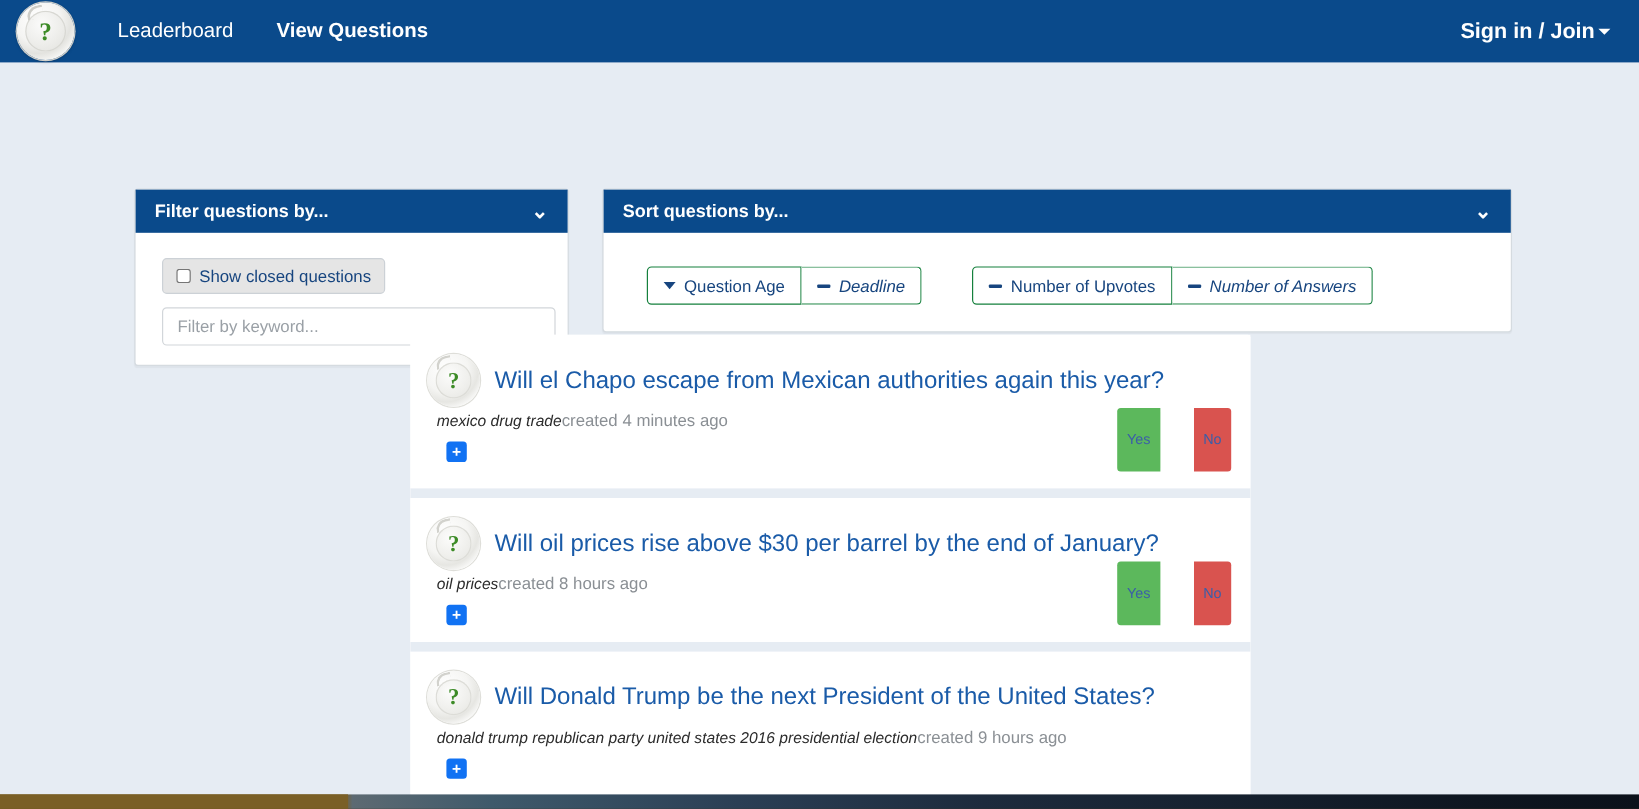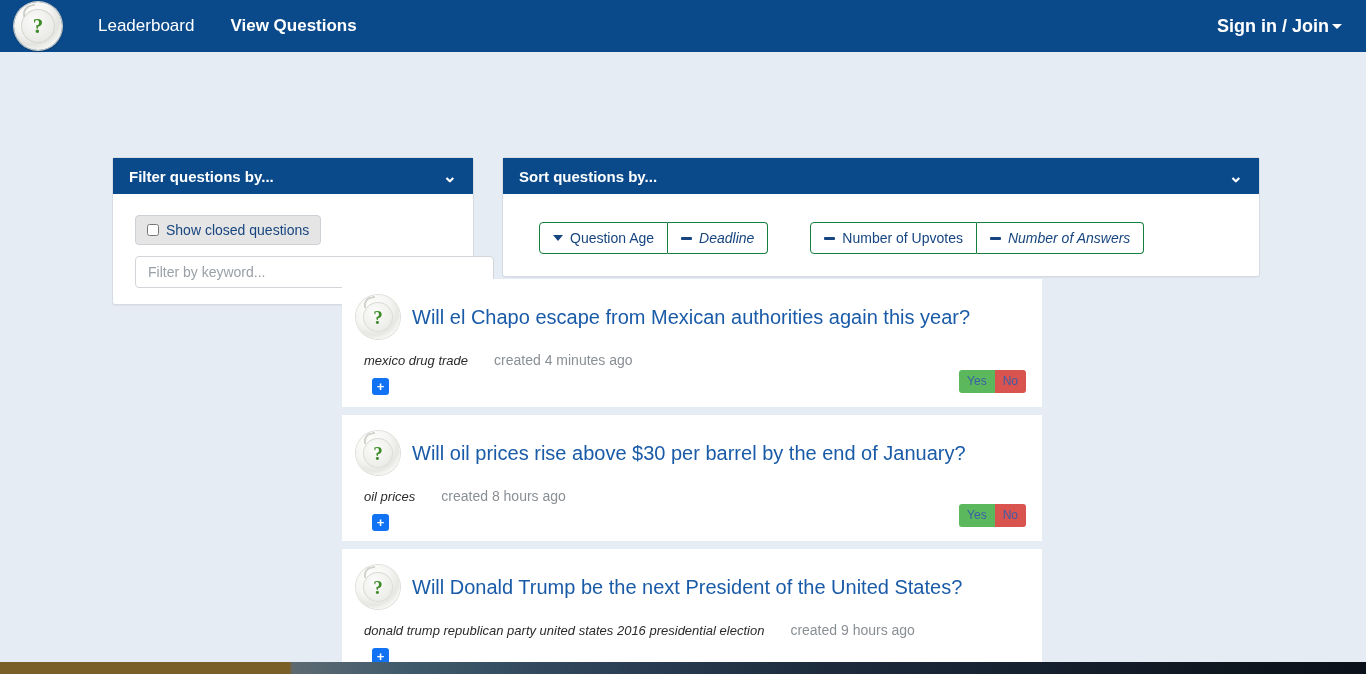--- a/index.html
+++ b/index.html
@@ -153,21 +153,21 @@
     cursor: pointer;
   }
   .check-btn input[type=checkbox] {
     width: 12px; height: 12px; margin: 0;
     accent-color: #0a4a8b;
     cursor: pointer;
   }
   .kw-input {
     display: block;
     margin: 11px 22px 0 22px;
-    width: 359px;
+    width: 328px;
     height: 32px;
     padding: 4px 12px;
     font-size: 14px;
     color: #555;
     border: 1px solid #d2d6da;
     border-radius: 4px;
     background: #fff;
     outline: none;
     font-family: "Liberation Sans", sans-serif;
   }
@@ -250,22 +250,22 @@
     font-family:"Liberation Serif", serif;
   }
   .q-title {
     color: #1a5ba8;
     font-size: 20px;
     text-decoration: none;
     cursor: pointer;
     line-height: 1.2;
   }
   .q-meta {
-    display: flex; align-items: baseline; gap: 26px;
-    margin: 13px 0 0 8px;
+    display: flex; align-items: baseline; 
+    margin: 3px 0 0 8px;
   }
   .q-tags {
     font-style: italic;
     font-size: 13px;
     color: #2b2b2b;
     white-space: nowrap;
   }
   .q-created {
     font-size: 14px;
     color: #8a8f94;
@@ -283,26 +283,27 @@
     margin: 10px 0 0 16px;
     cursor: pointer;
   }
   .q-answers {
     position: absolute;
     right: 16px; bottom: 14px;
     display: flex;
   }
   .ans-btn {
     font-size: 12px;
-    padding: 4px 8px;
+    padding: 19px 8px;
     border: none;
     cursor: pointer;
     color: #3b5ea8;
     font-family: "Liberation Sans", sans-serif;
     line-height: 1.25;
+    margin-left: 28px;
   }
   .ans-yes { background: #5cb85c; border-radius: 3px 0 0 3px; }
   .ans-no  { background: #d9534f; border-radius: 0 3px 3px 0; }
 </style>
 </head>
 <body>
 
 <div id="desktop-strip">
   <div class="ground"></div>
 </div>

